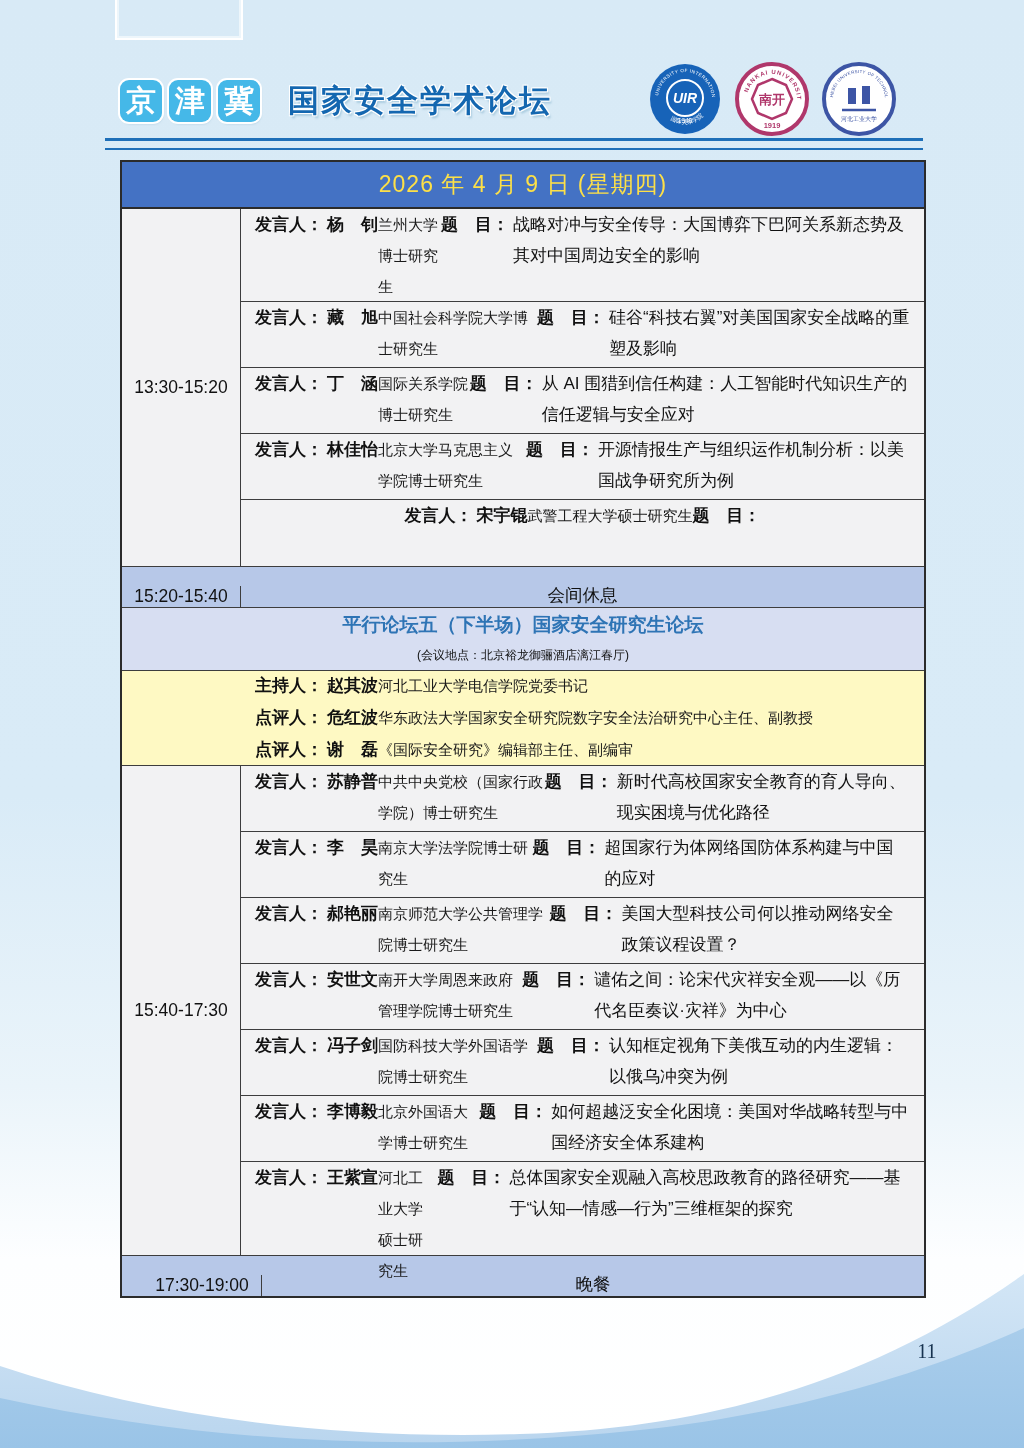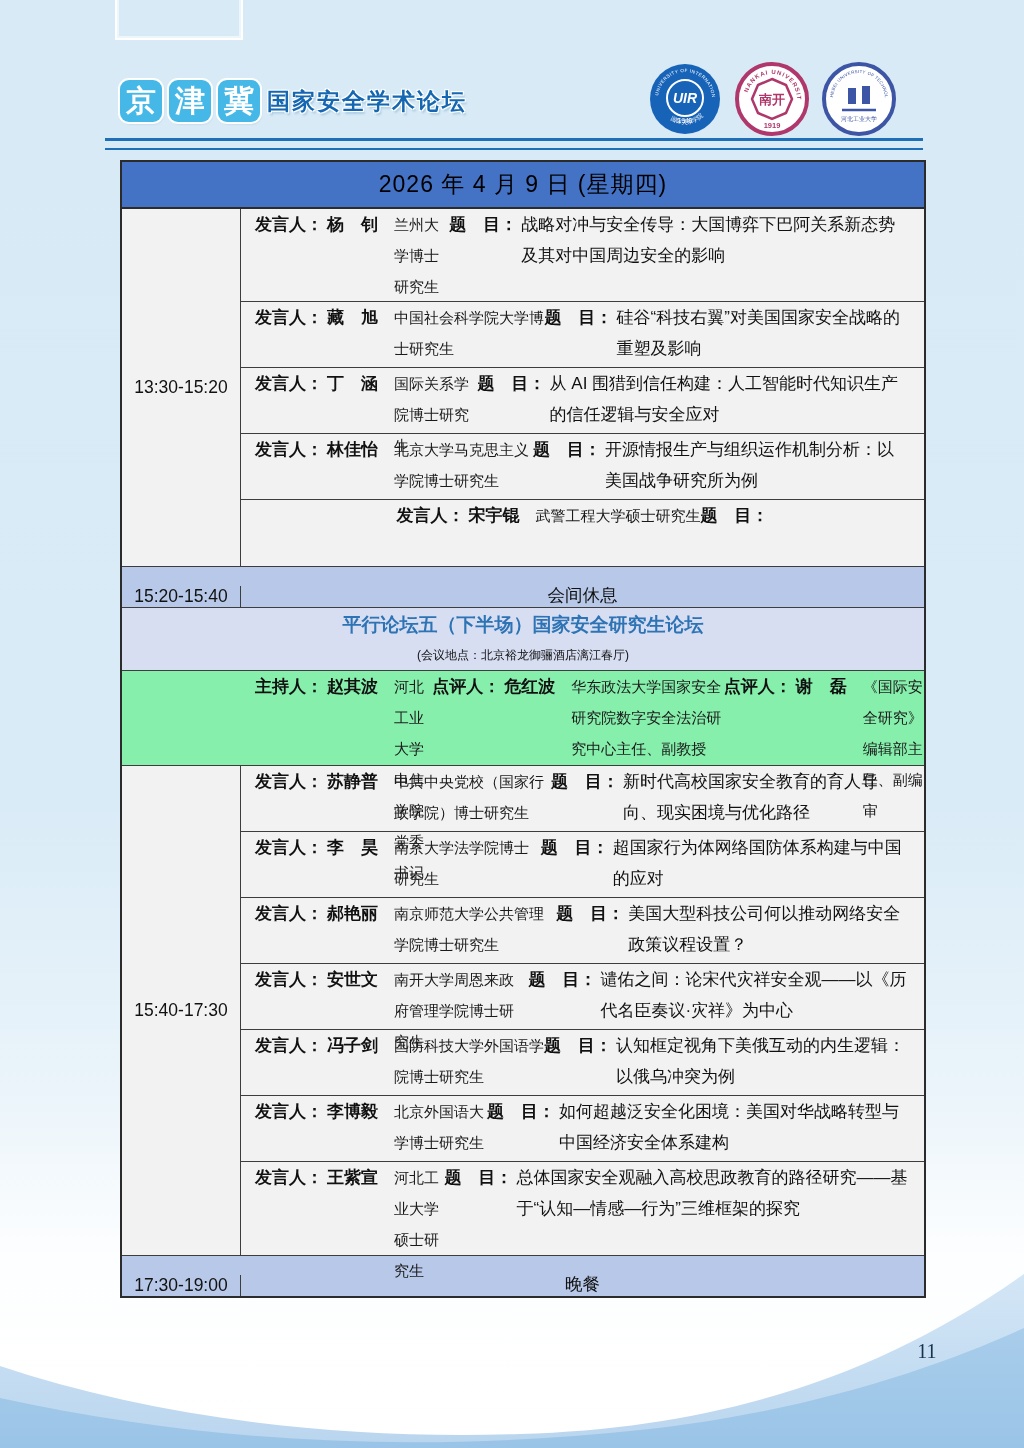--- a/index.html
+++ b/index.html
@@ -8,53 +8,53 @@
     font-family:"Liberation Sans",sans-serif;
     background:linear-gradient(180deg,#D8EAF6 0%,#D9EBF7 55%,#EAF4FA 75%,#FDFEFF 87%,#FFFFFF 100%);
   }
   
   .top-box{position:absolute;left:115px;top:-6px;width:124px;height:42px;
     border:2px solid #fff;box-shadow:inset 0 0 0 2px rgba(255,255,255,.55);}
   .brand{position:absolute;left:120px;top:74px;height:54px;display:flex;align-items:center;gap:7px;}
   .badge{width:42px;height:42px;border-radius:9px;background:#45B8E8;color:#fff;
     display:flex;align-items:center;justify-content:center;font-size:30px;font-weight:bold;
     box-shadow:0 0 0 2px #fff,1px 2px 2px rgba(120,170,200,.5);}
-  .brand-title{font-size:23px;font-weight:800;color:#1467B0;letter-spacing:2px;margin-left:0;
+  .brand-title{font-size:31px;font-weight:800;color:#1467B0;letter-spacing:2px;margin-left:21px;
     text-shadow:-1px -1px 0 #fff,1px -1px 0 #fff,-1px 1px 0 #fff,1px 1px 0 #fff,2px 3px 2px rgba(120,170,200,.45);}
   .seals{position:absolute;left:648px;top:62px;display:flex;gap:13px;}
   .double-rule{position:absolute;left:105px;top:138px;width:818px;height:7px;
     border-top:3px solid #1E6FB8;border-bottom:2px solid #1E6FB8;}
   
   .agenda{position:absolute;left:120px;top:160px;width:806px;box-sizing:border-box;
     border:2px solid #2b2b2b;background:#F2F2F3;}
-  .banner{height:45px;background:#4472C4;color:#000000;display:flex;align-items:center;justify-content:center;
+  .banner{height:45px;background:#4472C4;color:#fde047;display:flex;align-items:center;justify-content:center;
     font-size:23px;letter-spacing:1px;border-bottom:2px solid #2b2b2b;}
   .group{display:flex;align-items:stretch;border-bottom:1.5px solid #3d3d3d;}
   .timecell{width:118px;flex:0 0 118px;border-right:1.5px solid #3d3d3d;display:flex;align-items:center;justify-content:center;
     font-size:17.5px;color:#111;}
   .talks{flex:1;display:flex;flex-direction:column;}
   .talk{box-sizing:border-box;padding:0 14px;display:flex;flex-direction:row;justify-content:center;border-bottom:1.5px solid #3d3d3d;}
   .talk:last-child{border-bottom:none;}
   .h2{height:66px;} .h3{height:93px;}
   .line{display:flex;align-items:baseline;line-height:31px;font-size:17px;color:#111;}
   .lbl{white-space:pre;font-weight:700;flex:0 0 auto;}
   .name{font-weight:700;margin-left:4px;white-space:pre;}
-  .aff{font-family:"Liberation Serif",serif;font-size:15px;margin-left:16px;color:#1a1a1a;}
+  .aff{font-family:"Liberation Serif",serif;font-size:15px;margin-left:0;color:#1a1a1a;}
   .tval{flex:1;margin-left:4px;font-weight:500;}
   .breakrow{display:flex;align-items:flex-end;background:#B7C8E8;border-bottom:1.5px solid #3d3d3d;height:40px;}
   .breakrow .timecell{border-right:1.5px solid #3d3d3d;}
   .break-label{flex:1;display:flex;align-items:center;justify-content:center;font-size:17.5px;color:#111;}
   .forumrow{height:62px;background:#D7DEF2;border-bottom:1.5px solid #3d3d3d;
     display:flex;flex-direction:column;justify-content:flex-start;text-align:center;}
   .forum-title{font-size:19px;font-weight:700;color:#2E74B5;line-height:33px;}
   .forum-venue{font-size:12px;color:#111;line-height:28px;}
-  .panelrow{height:95px;background:#86efac;border-bottom:1.5px solid #3d3d3d;
-    display:flex;flex-direction:row;justify-content:center;padding-left:133px;box-sizing:border-box;}
+  .panelrow{height:95px;background:#fef9c3;border-bottom:1.5px solid #3d3d3d;
+    display:flex;flex-direction:column;justify-content:center;padding-left:133px;box-sizing:border-box;}
   .panelrow .line{line-height:31px;}
-  .lastrow{border-bottom:none;}
+  .lastrow{border-bottom:none;padding-left:21px;}
   
   .waves{position:absolute;left:0;bottom:0;width:1024px;height:200px;}
   .pagenum{position:absolute;left:905px;top:1340px;width:44px;text-align:center;
     font-family:"Liberation Serif",serif;font-size:20px;color:#16324F;}
   .seal-svg{display:block;}
 </style>
 </head>
 <body>
 
 <div class="top-box"></div>

